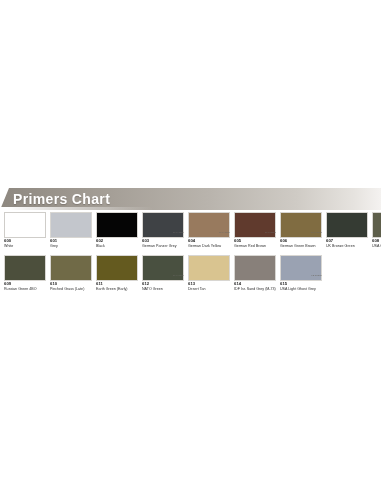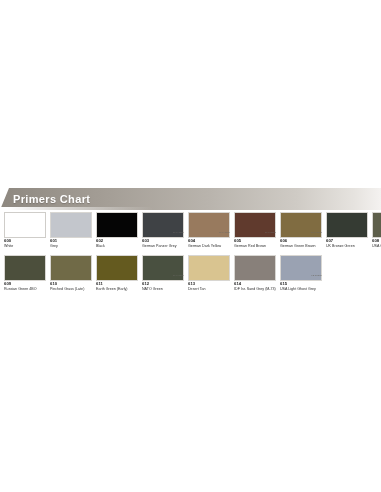--- a/index.html
+++ b/index.html
@@ -61,21 +61,21 @@
     width: 100%;
     height: 3px;
     background: linear-gradient(to right, #ffffff 0%, #ffffff 2%, rgba(255,255,255,0) 40%);
   }
   .banner-title {
     position: absolute;
     left: 13px;
     top: 50%;
     transform: translateY(-50%);
     color: #ffffff;
-    font-size: 11px;
+    font-size: 14px;
     font-weight: bold;
     letter-spacing: 0.35px;
     white-space: nowrap;
     text-shadow: 0 1px 1px rgba(90,85,80,0.45);
   }
 
   
   .grid {
     position: absolute;
     left: 4px;

